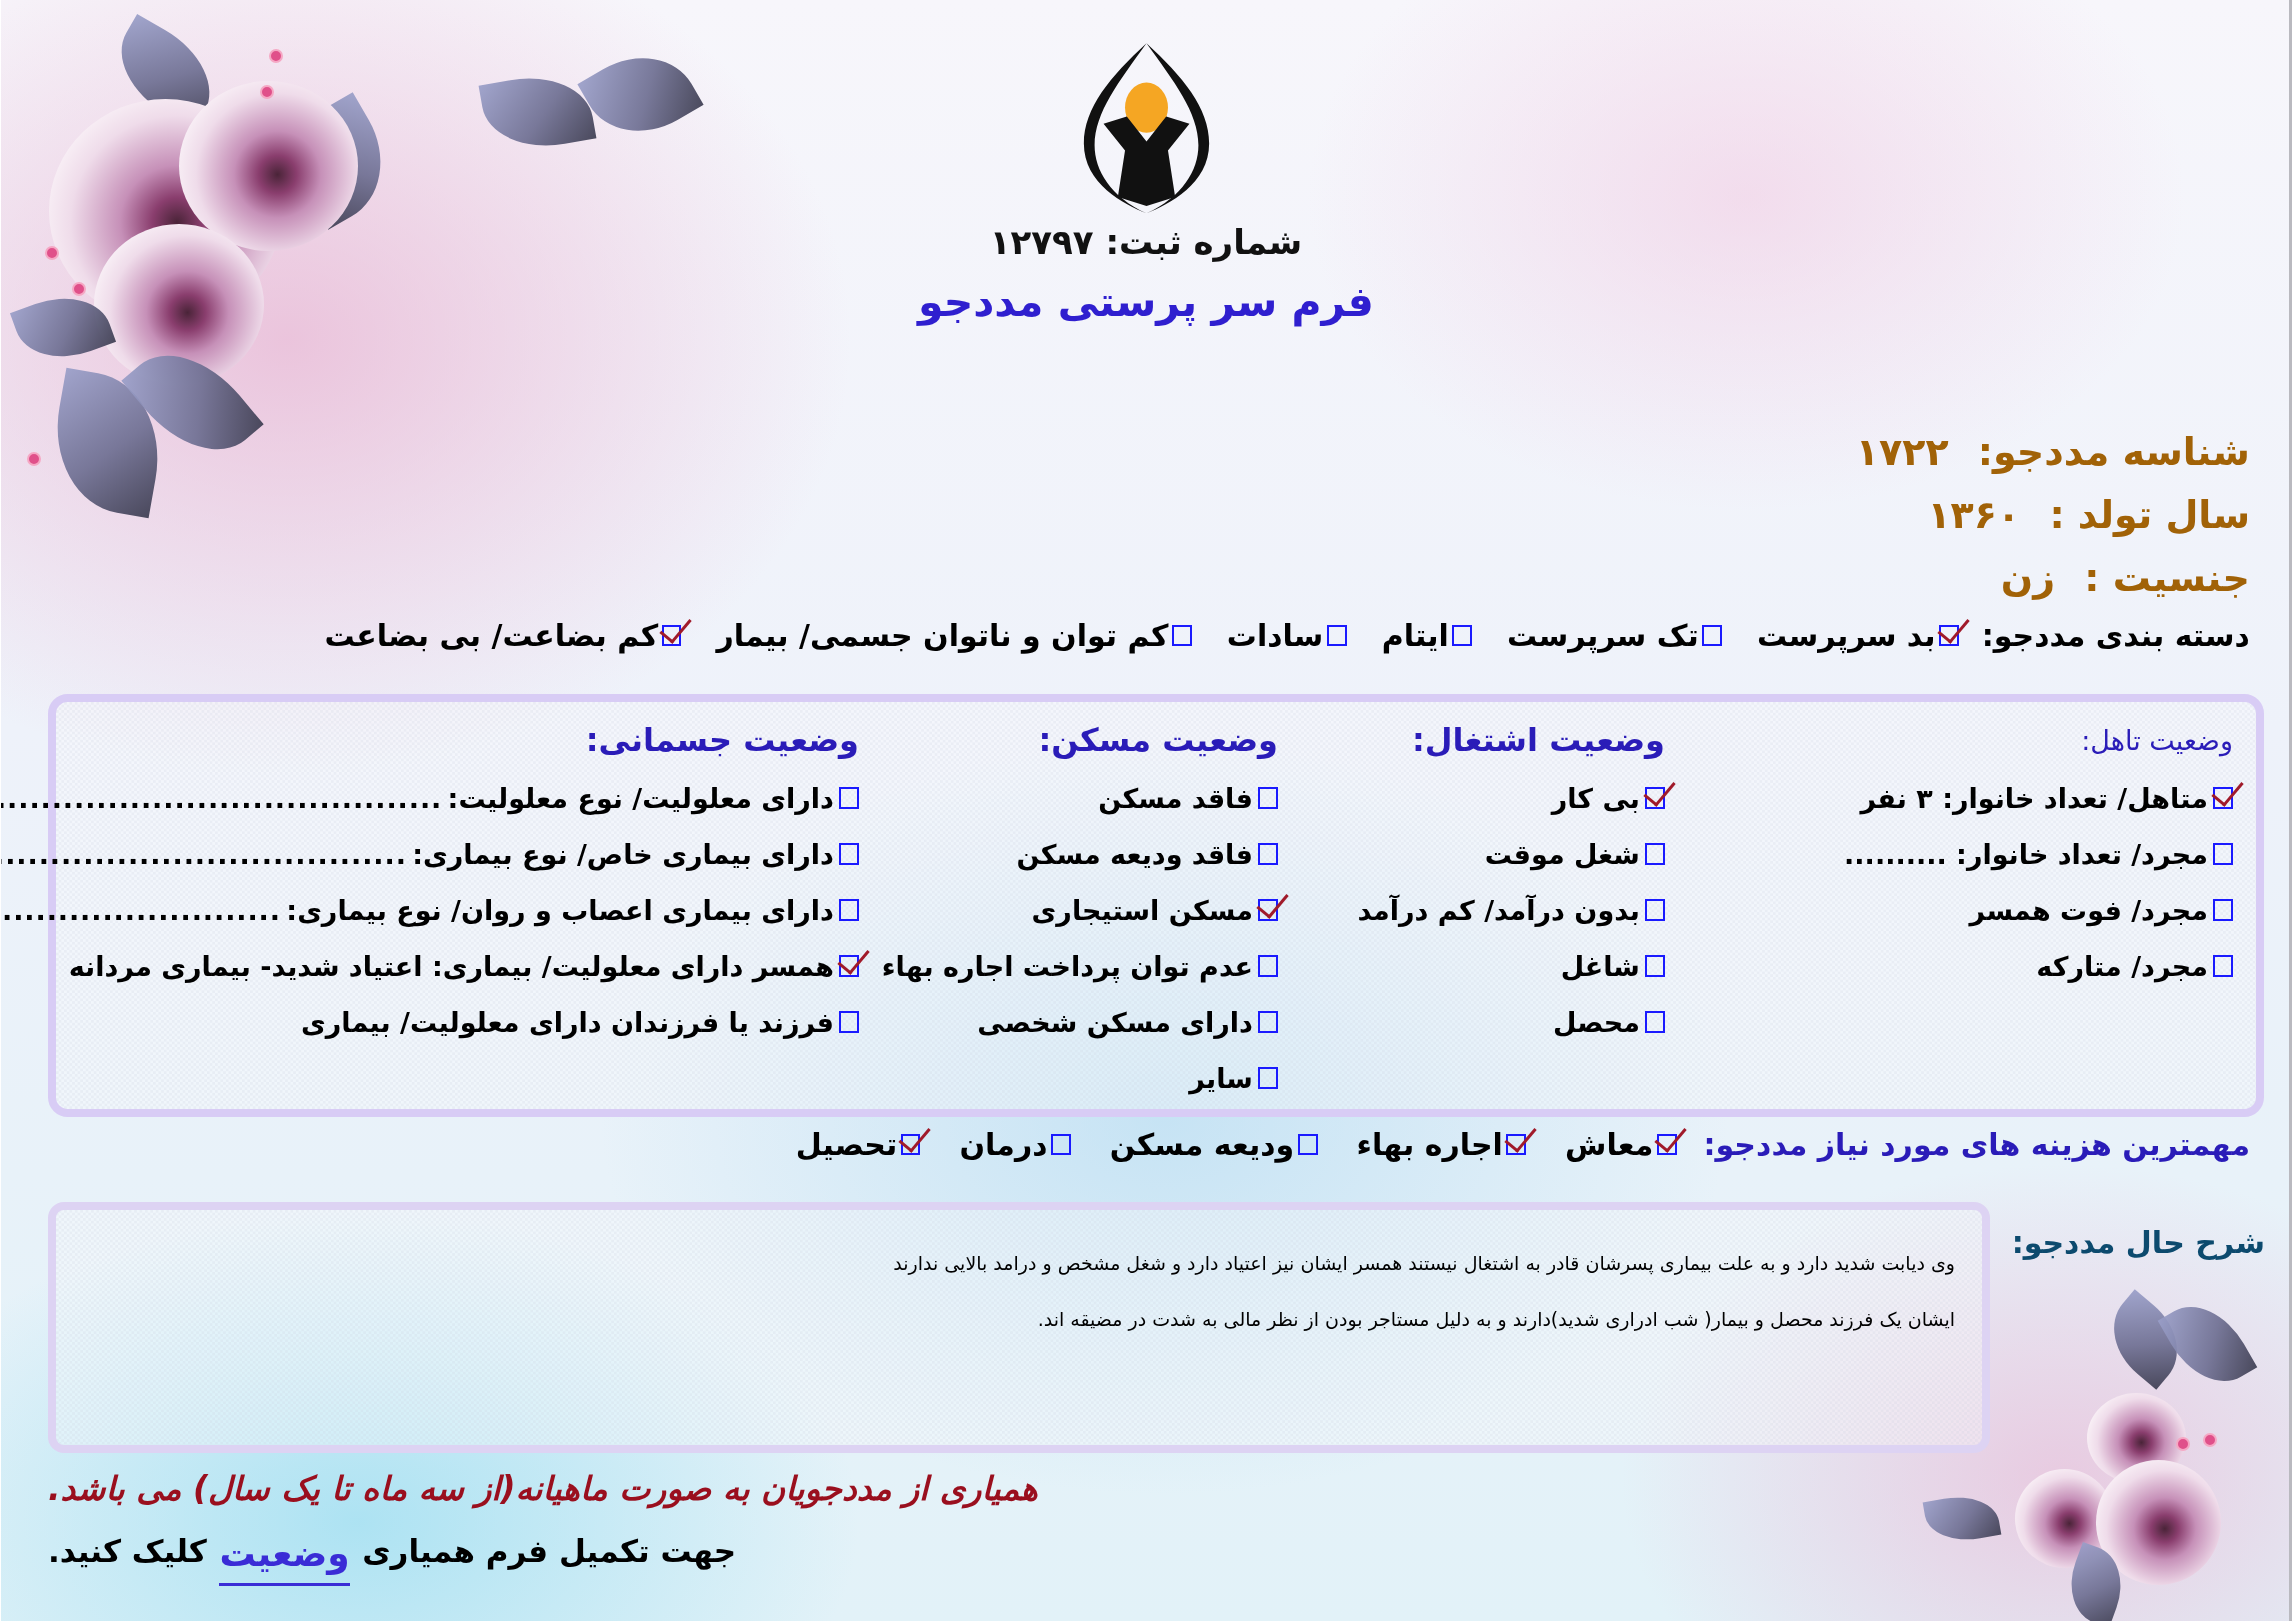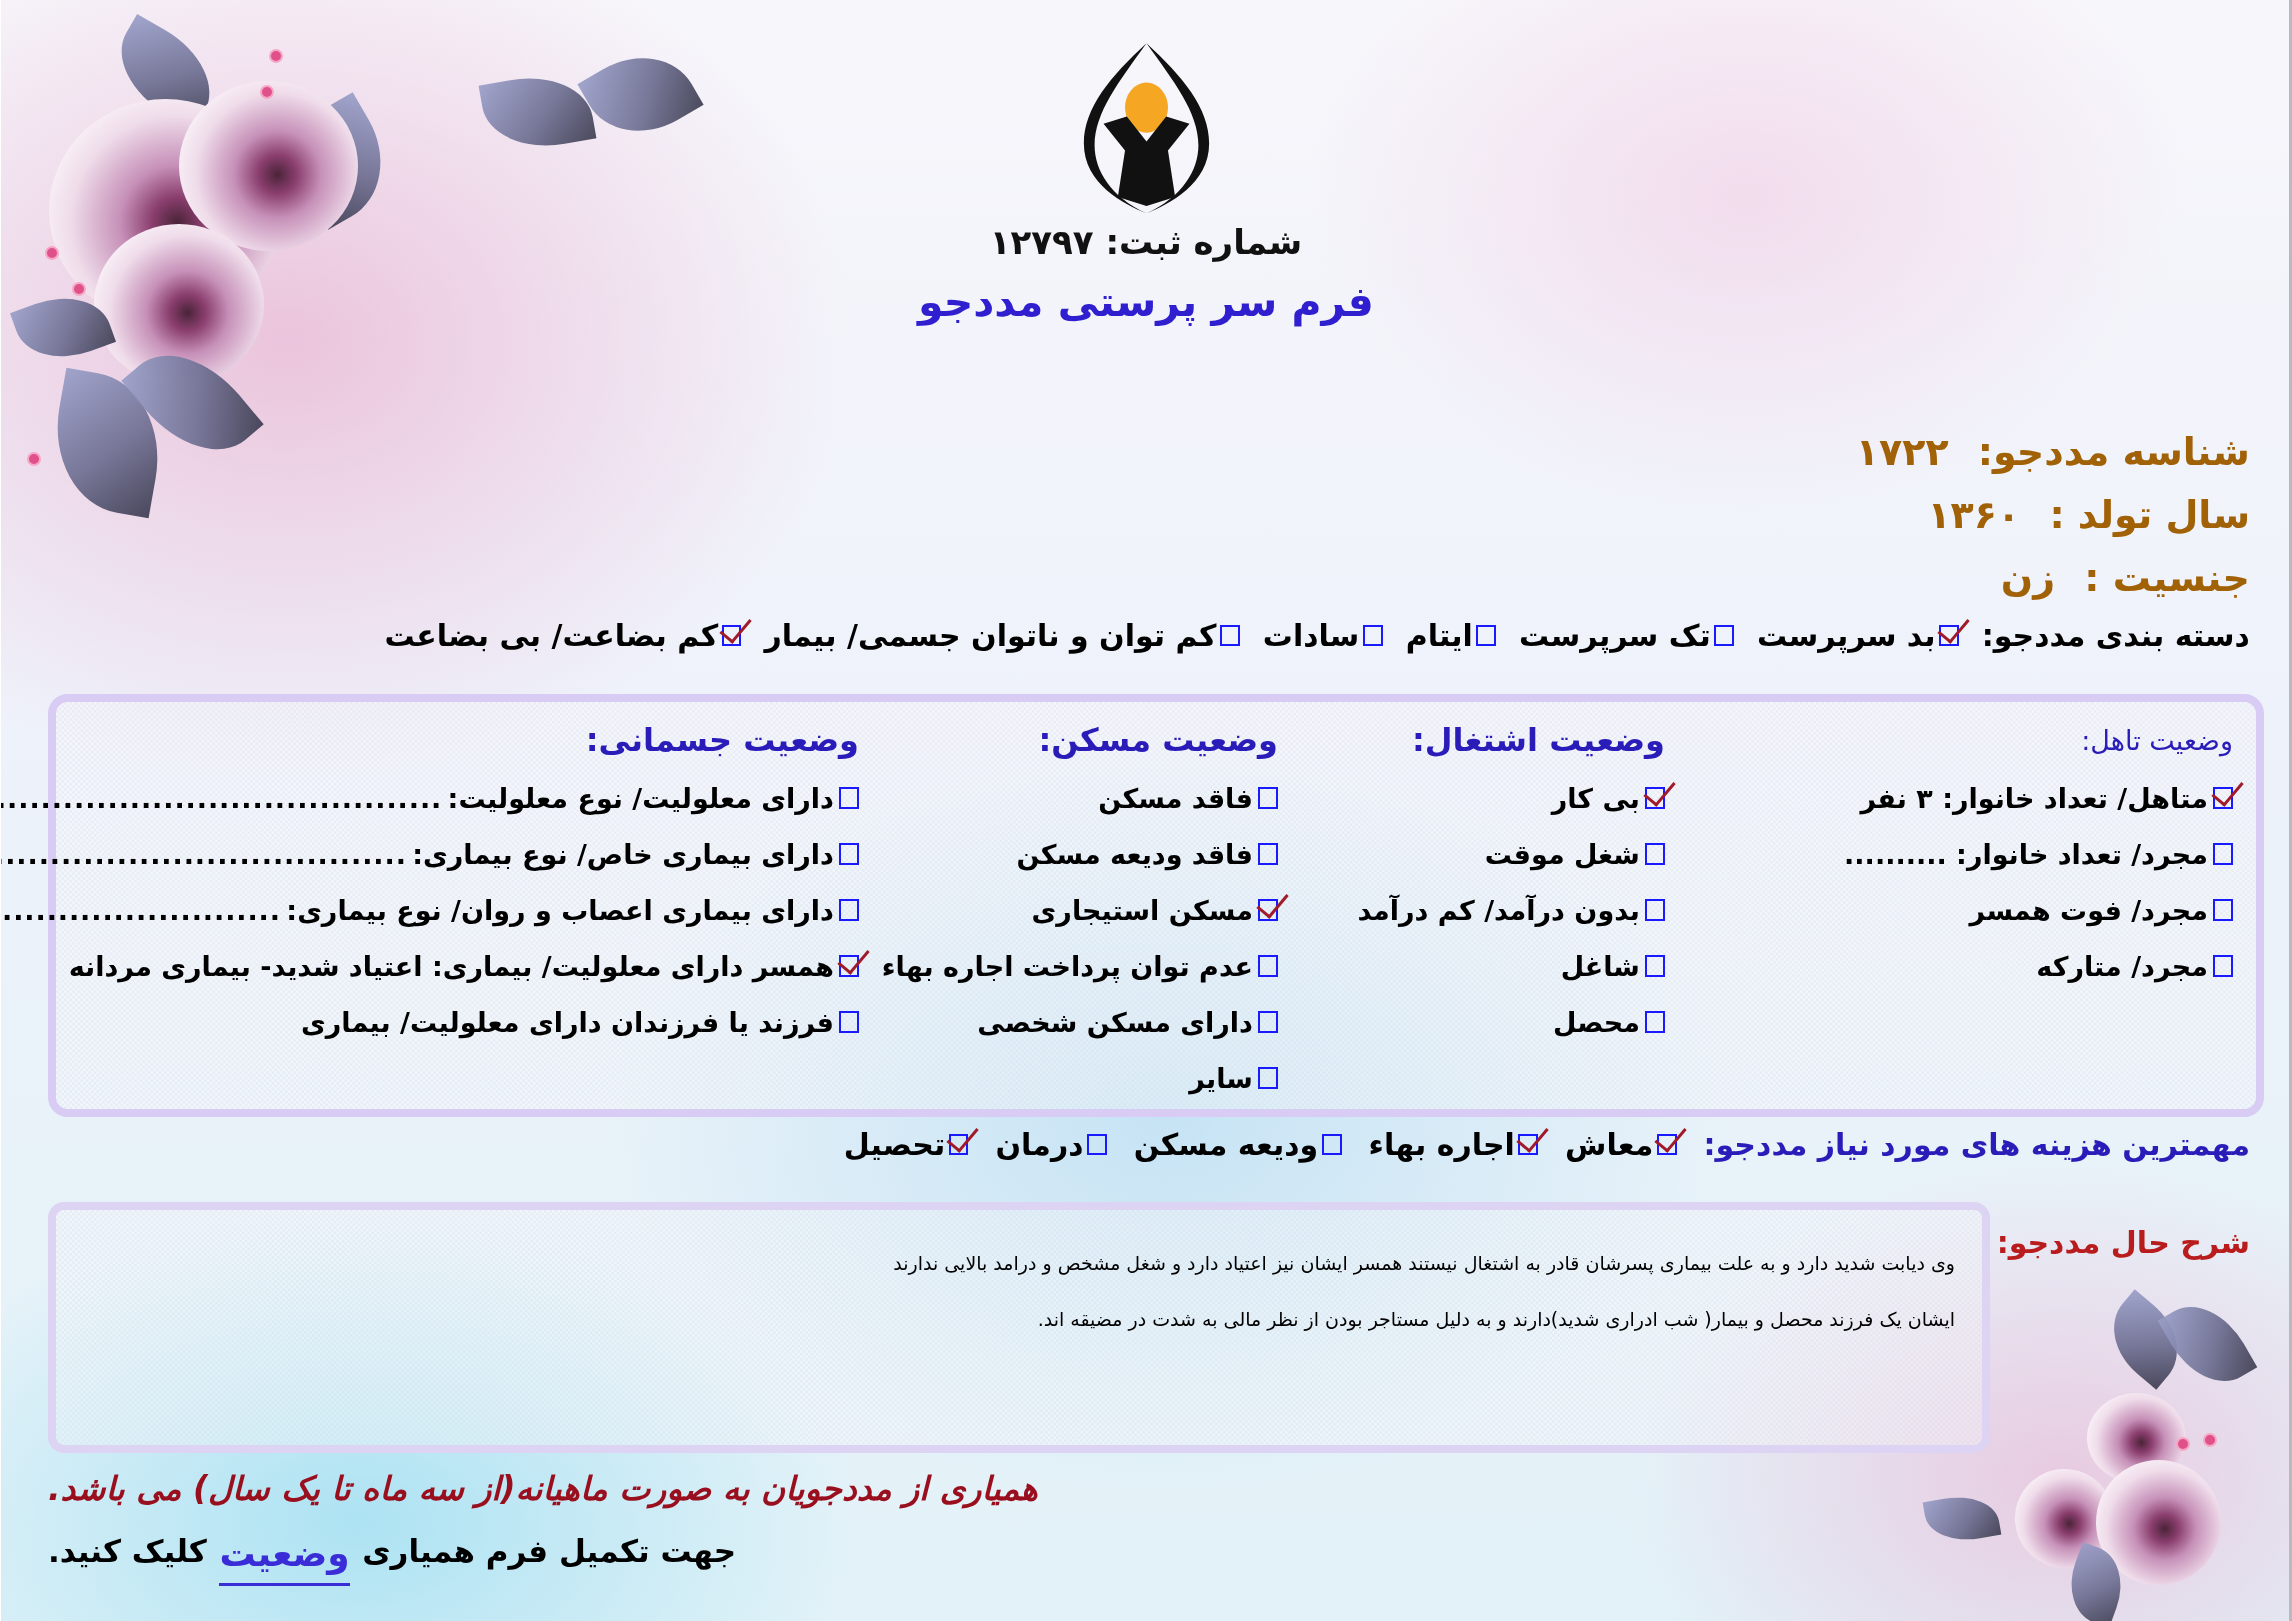--- a/index.html
+++ b/index.html
@@ -32,21 +32,21 @@
   .form-title { position: absolute; left: 913px; top: 278px; width: 466px; text-align: center;
     font-size: 41px; font-weight: bold; color: #2f1fcf; }
 
   
   .identity { position: absolute; right: 43px; top: 421px; text-align: right; color: #a16207; font-weight: bold; font-size: 38px; line-height: 63px; }
   .identity .row span.val { margin-right: 16px; }
 
   
   .category-row { position: absolute; right: 43px; top: 618px; display: flex; align-items: center; gap: 23px;
     font-size: 30px; font-weight: bold; white-space: nowrap; }
-  .opt { display: inline-flex; align-items: center; gap: 3.6px; }
+  .opt { display: inline-flex; align-items: center; gap: 3.6px; margin-left: 12px; }
 
   
   .cb { position: relative; display: inline-block; width: 19.7px; height: 21.5px; border: 2.7px solid #1a1aff; background: transparent; flex: none; }
   .cb.checked::after { content: ""; position: absolute; left: 3.6px; top: -14.3px; width: 14.3px; height: 27px;
     border-right: 3.6px solid #a01a2a; border-bottom: 3.6px solid #a01a2a; transform: rotate(40deg); }
 
   
   .status-box { position: absolute; left: 48px; top: 694px; width: 2216px; height: 423px;
     border: 8px solid #d8ccf5; border-radius: 19.7px;
     background-color: rgba(255,255,255,0.35);
@@ -56,21 +56,21 @@
   .col-title { font-weight: bold; color: #2a1cb8; font-size: 32px; height: 59px; line-height: 59px; }
   .col-title.small { font-size: 27px; font-weight: normal; }
   .col-item { display: flex; align-items: center; gap: 5.4px; height: 56px; font-size: 27px; font-weight: bold; white-space: nowrap; }
   .dots { letter-spacing: 0.9px; }
 
   
   .expense-row { position: absolute; right: 43px; top: 1127px; display: flex; align-items: center; gap: 27px; font-size: 30px; font-weight: bold; white-space: nowrap; }
   .expense-label { color: #2a1cb8; }
 
   
-  .desc-label { position: absolute; right: 43px; top: 1225px; font-size: 30px; font-weight: bold; color: #b91c1c; }
+  .desc-label { position: absolute; right: 28px; top: 1225px; font-size: 30px; font-weight: bold; color: #0c4a6e; }
   .desc-box { position: absolute; left: 48px; top: 1202px; width: 1942px; height: 251px;
     border: 8px solid #ddd3f3; border-radius: 16px;
     background-color: rgba(255,255,255,0.35);
     background-image: repeating-conic-gradient(rgba(200,205,220,.22) 0 25%, transparent 0 50%);
     background-size: 5.4px 5.4px; padding: 25px 27px 0 27px; }
   .desc-text { font-size: 19px; font-weight: normal; line-height: 56px; }
 
   
   .notice { position: absolute; left: 48px; top: 1469px; font-size: 33px; font-weight: bold; color: #9a0f1e; font-style: italic; }
   .cta { position: absolute; left: 48px; top: 1533px; font-size: 31px; font-weight: bold; display: flex; gap: 12.5px; }

